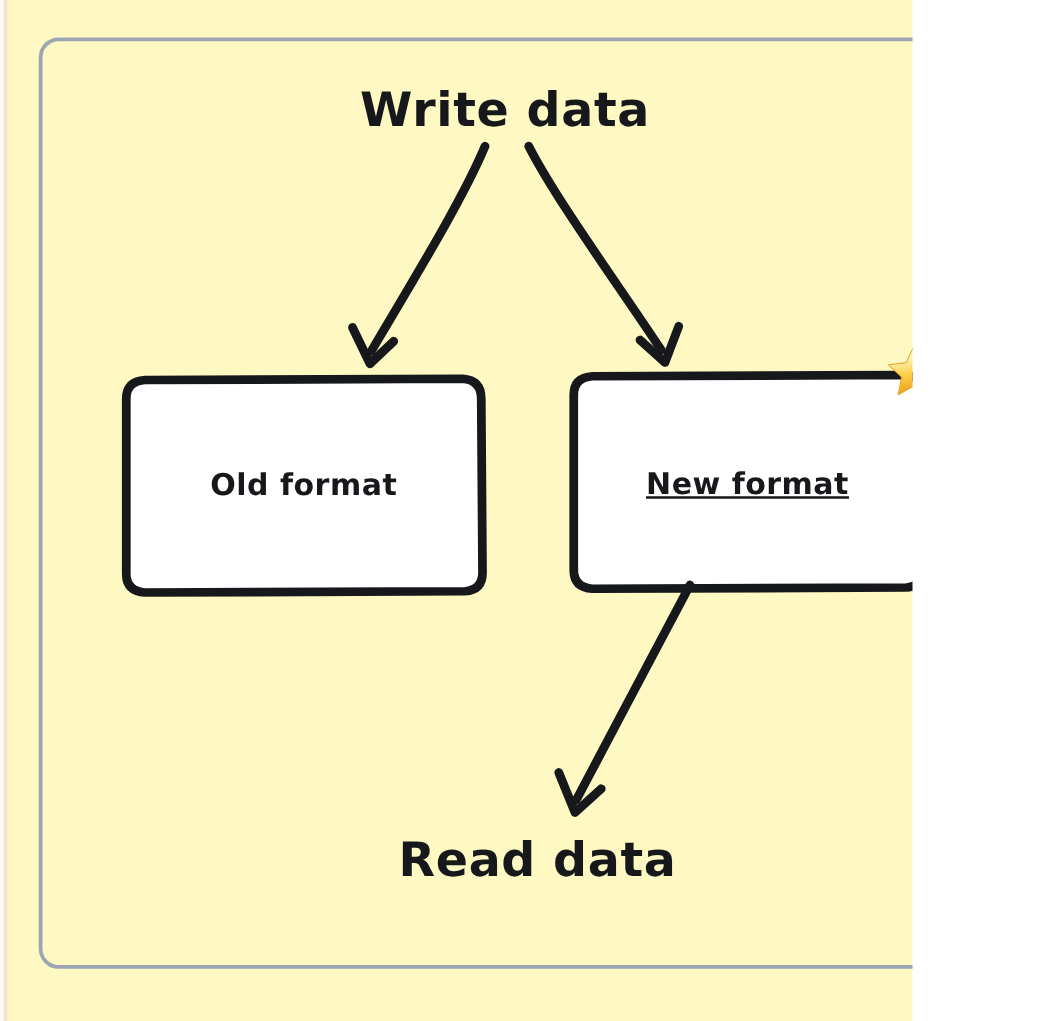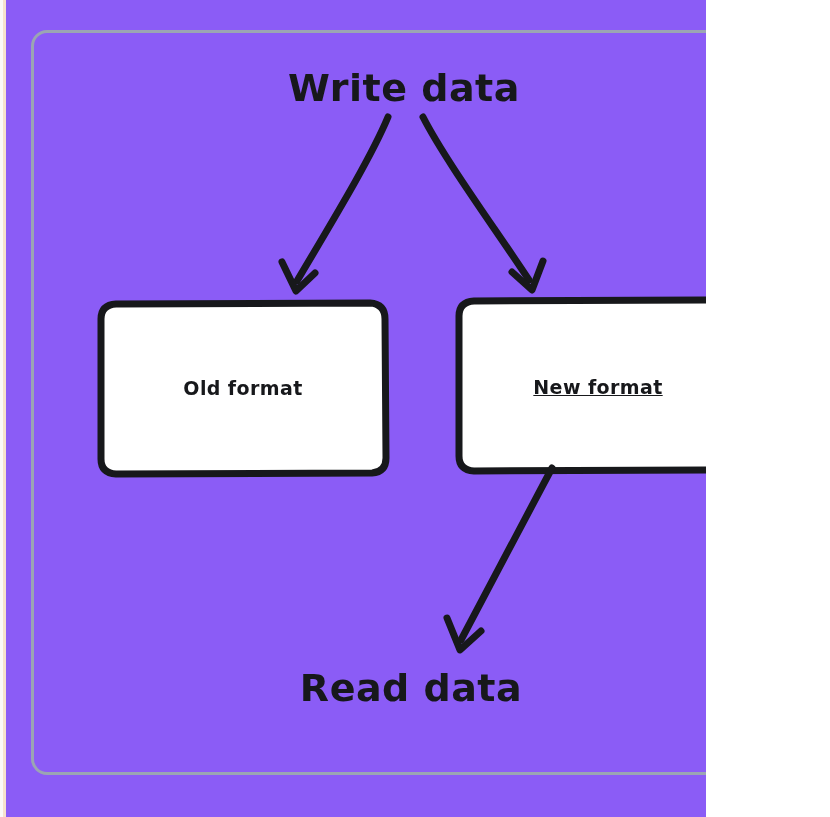--- a/index.html
+++ b/index.html
@@ -8,22 +8,23 @@
     padding: 0;
     background: #ffffff;
   }
   body {
     font-family: "DejaVu Sans", sans-serif;
   }
   #canvas {
     position: relative;
     width: 706px;
     height: 817px;
-    background: #8b5cf6;
+    background: #fef9c3;
     overflow: hidden;
+    padding-left: 24px;
   }
   
   #left-strip {
     position: absolute;
     left: 3px;
     top: 0;
     width: 3px;
     height: 817px;
     background: #f6e3cd;
   }
@@ -64,29 +65,29 @@
     letter-spacing: 0.5px;
     color: #17181b;
     white-space: nowrap;
     transform: translate(-50%, -50%);
     text-align: center;
   }
   .box-label {
     position: absolute;
     font-family: "DejaVu Sans", sans-serif;
     font-weight: 600;
-    font-size: 19px;
+    font-size: 24px;
     letter-spacing: 0.4px;
     color: #17181b;
     white-space: nowrap;
     transform: translate(-50%, -50%);
     text-align: center;
   }
   #write-data-label { left: 404px; top: 88px; }
-  #read-data-label  { left: 411px; top: 688px; }
+  #read-data-label  { left: 430px; top: 688px; }
   #old-format-label { left: 243px; top: 388px; }
   #new-format-label { left: 598px; top: 387px; text-decoration: underline; }
 
   
   #star-badge {
     position: absolute;
     left: 708px;
     top: 274px;
     width: 46px;
     height: 46px;

